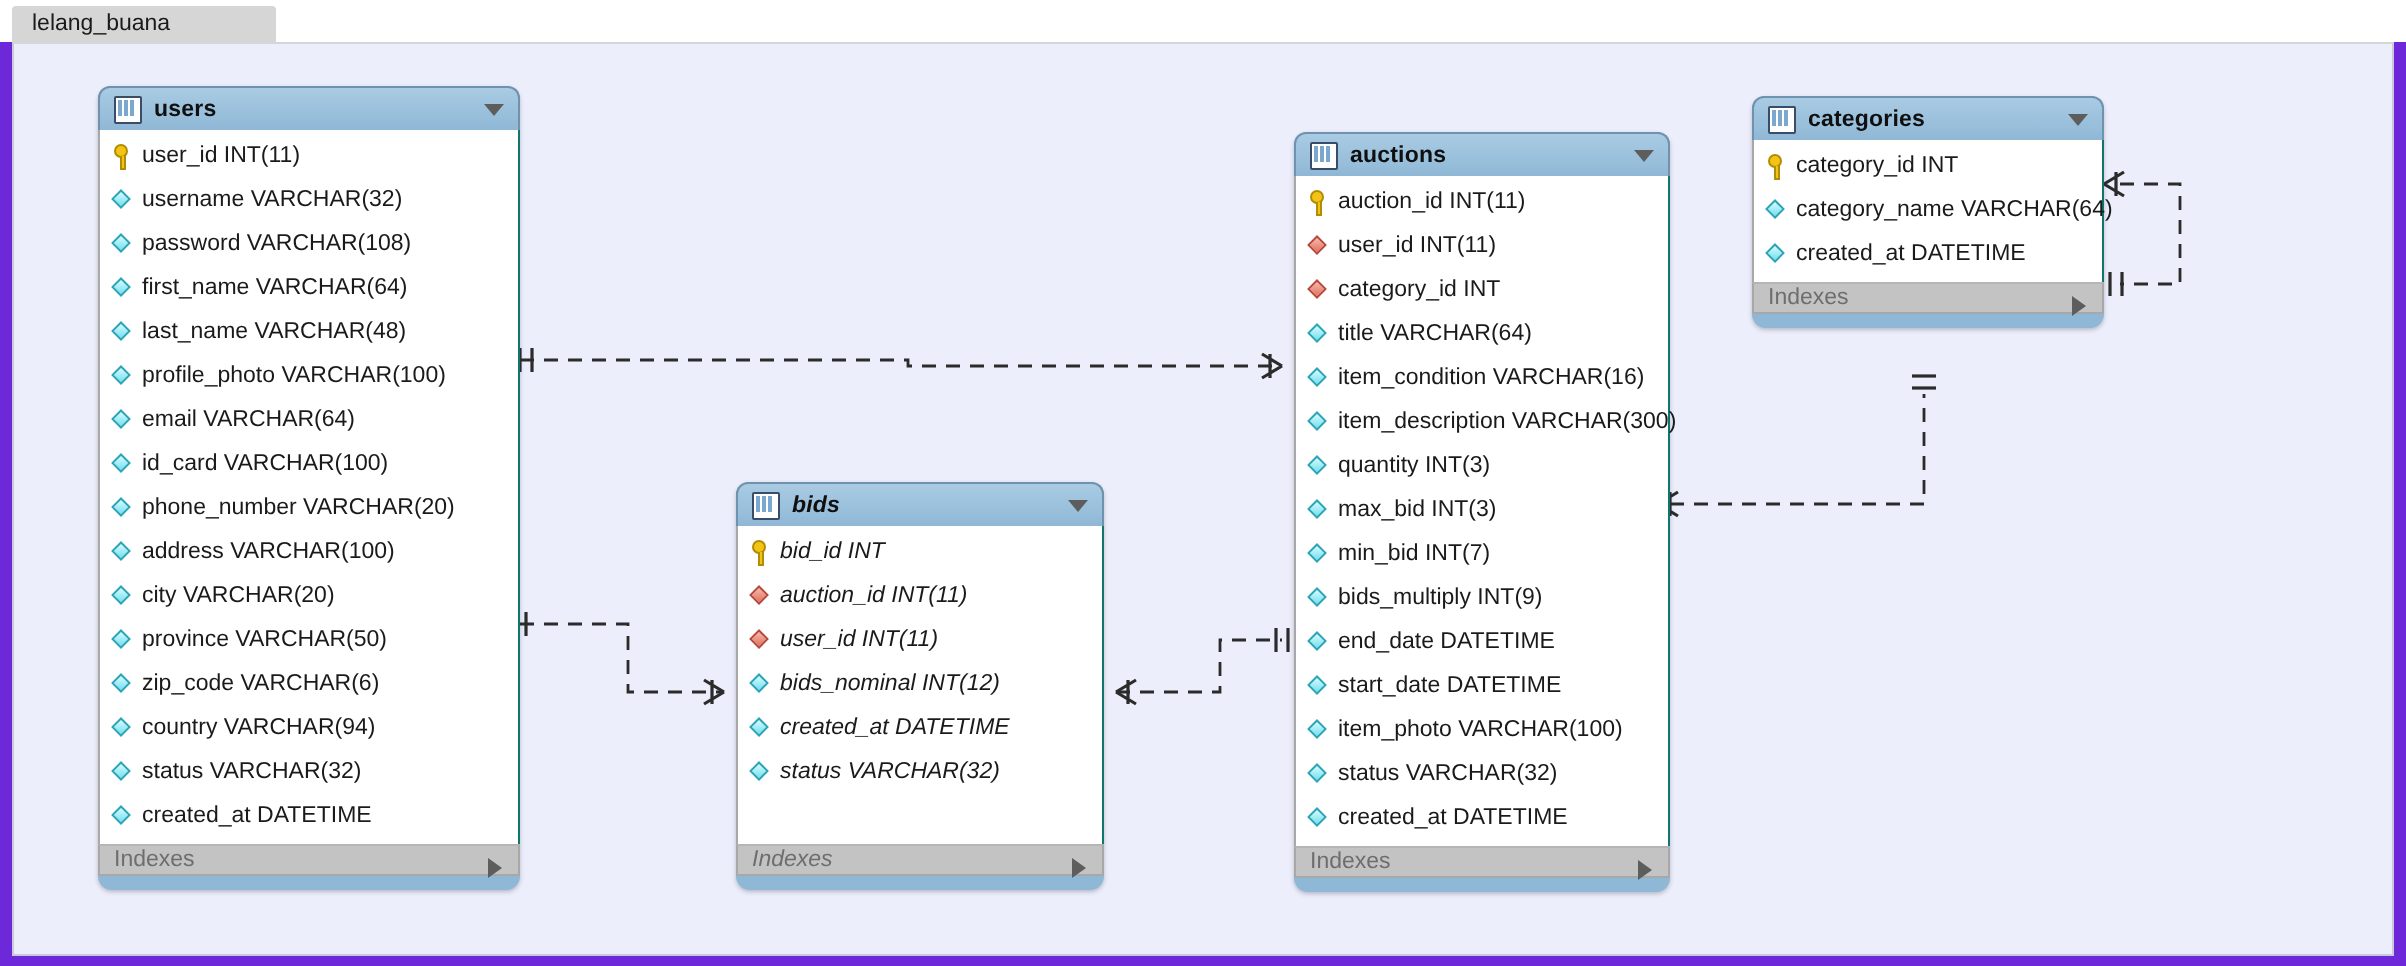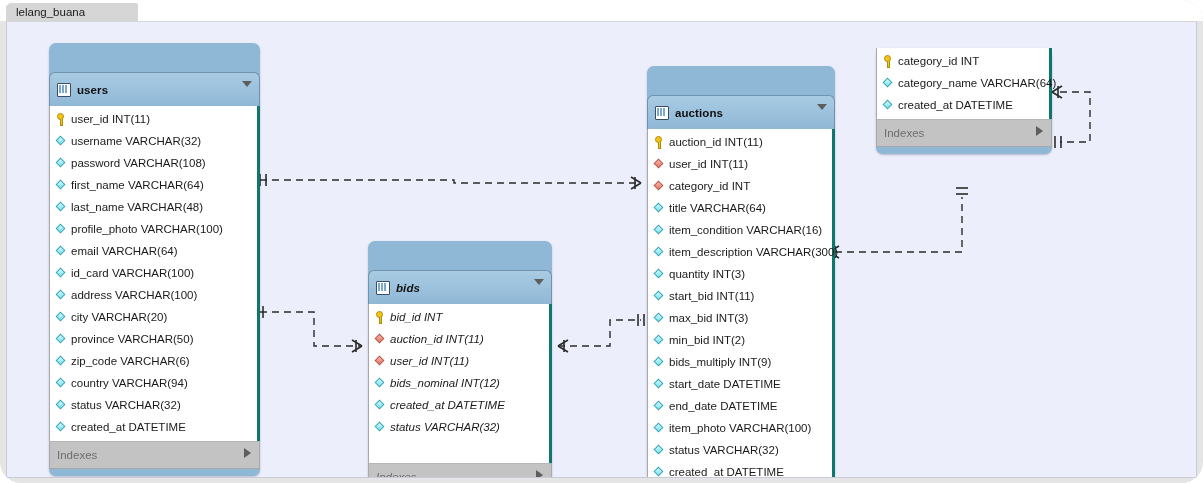--- a/index.html
+++ b/index.html
@@ -5,22 +5,21 @@
   html, body {
     margin: 0; padding: 0;
     background: #ffffff;
     font-family: "Liberation Sans", sans-serif;
   }
   #root {
     position: relative;
     width: 1203px;
     height: 483px;
     overflow: hidden;
-    background: #e5e5e5;
-    border-radius: 21px;
+    background: #6d28d9;
   }
 
   
   #tabbar {
     position: absolute; left: 0; top: 0;
     width: 1203px; height: 21px;
     background: #ffffff;
   }
   .tab {
     position: absolute; left: 6px; top: 3px;
@@ -50,31 +49,30 @@
   
   .tbl {
     position: absolute;
     box-sizing: border-box;
     border-radius: 7px;
     background: #8fb8d6;
     box-shadow: 0 1px 2px rgba(60,60,90,0.30);
     padding-bottom: 7px;
   }
   .tbl-hdr {
-    height: 34px;
+    height: 22px;
     background: linear-gradient(to bottom, #a9cbe3 0%, #8fb8d6 100%);
     border: 1px solid #6f93ae;
     border-bottom: none;
     border-radius: 6px 6px 0 0;
     box-sizing: border-box;
     display: flex;
     align-items: center;
     padding: 0 6px 0 7px;
     position: relative;
-    margin-top: 29px;
   }
   .tbl-ico {
     width: 12px; height: 12px;
     border: 1px solid #3a4d68;
     background: #ffffff;
     margin-right: 6px;
     flex: 0 0 auto;
     position: relative;
     border-radius: 1px;
   }
@@ -101,21 +99,21 @@
     position: absolute;
     right: 7px; top: 8px;
     width: 0; height: 0;
     border-left: 5px solid transparent;
     border-right: 5px solid transparent;
     border-top: 6px solid #5d5d5d;
   }
   .tbl-body {
     background: #ffffff;
     border-left: 1px solid #a8a8a8;
-    border-right: 3px solid #0f766e;
+    border-right: 1px solid #0f766e;
     box-sizing: border-box;
     padding: 2px 0 3px 0;
   }
   .col {
     height: 22px;
     display: flex;
     align-items: center;
     padding-left: 6px;
     font-size: 11.5px;
     color: #1a1a1a;
@@ -165,21 +163,21 @@
     background: linear-gradient(135deg, #d9fbff 0%, #6fe0ef 100%);
     border: 1px solid #2aa5b8;
   }
   .ic-dia.red i {
     background: linear-gradient(135deg, #f7b9ad 0%, #e3705c 100%);
     border: 1px solid #b8493a;
   }
 
   
   .tbl-idx {
-    height: 28px;
+    height: 16px;
     background: #c3c3c3;
     border: 1px solid #a8a8a8;
     border-top: 1px solid #b5b5b5;
     box-sizing: border-box;
     display: flex;
     align-items: center;
     padding-left: 7px;
     position: relative;
     font-size: 11.5px;
     color: #6e6e6e;
@@ -312,20 +310,26 @@
             <div class="col">
               <span class="ic-dia cyan">
                 <i></i>
               </span>
               <span class="col-txt">id_card VARCHAR(100)</span>
             </div>
             <div class="col">
               <span class="ic-dia cyan">
                 <i></i>
               </span>
+              <span class="col-txt">phone_number VARCHAR(20)</span>
+            </div>
+            <div class="col">
+              <span class="ic-dia cyan">
+                <i></i>
+              </span>
               <span class="col-txt">address VARCHAR(100)</span>
             </div>
             <div class="col">
               <span class="ic-dia cyan">
                 <i></i>
               </span>
               <span class="col-txt">city VARCHAR(20)</span>
             </div>
             <div class="col">
               <span class="ic-dia cyan">
@@ -458,51 +462,45 @@
             <div class="col">
               <span class="ic-dia cyan">
                 <i></i>
               </span>
               <span class="col-txt">quantity INT(3)</span>
             </div>
             <div class="col">
               <span class="ic-dia cyan">
                 <i></i>
               </span>
-              <span class="col-txt">start_bid INT(11)</span>
-            </div>
-            <div class="col">
-              <span class="ic-dia cyan">
-                <i></i>
-              </span>
               <span class="col-txt">max_bid INT(3)</span>
             </div>
             <div class="col">
               <span class="ic-dia cyan">
                 <i></i>
               </span>
-              <span class="col-txt">min_bid INT(2)</span>
+              <span class="col-txt">min_bid INT(7)</span>
             </div>
             <div class="col">
               <span class="ic-dia cyan">
                 <i></i>
               </span>
               <span class="col-txt">bids_multiply INT(9)</span>
             </div>
             <div class="col">
               <span class="ic-dia cyan">
                 <i></i>
               </span>
+              <span class="col-txt">end_date DATETIME</span>
+            </div>
+            <div class="col">
+              <span class="ic-dia cyan">
+                <i></i>
+              </span>
               <span class="col-txt">start_date DATETIME</span>
-            </div>
-            <div class="col">
-              <span class="ic-dia cyan">
-                <i></i>
-              </span>
-              <span class="col-txt">end_date DATETIME</span>
             </div>
             <div class="col">
               <span class="ic-dia cyan">
                 <i></i>
               </span>
               <span class="col-txt">item_photo VARCHAR(100)</span>
             </div>
             <div class="col">
               <span class="ic-dia cyan">
                 <i></i>
@@ -515,20 +513,25 @@
               </span>
               <span class="col-txt">created_at DATETIME</span>
             </div>
           </div>
           <div class="tbl-idx">
             <span>Indexes</span>
             <span class="idx-caret"></span>
           </div>
         </div>
         <div class="tbl" style="left: 869px; top: 26px; width: 176px;">
+          <div class="tbl-hdr">
+            <span class="tbl-ico"></span>
+            <span class="tbl-name">categories</span>
+            <span class="tbl-caret"></span>
+          </div>
           <div class="tbl-body">
             <div class="col">
               <span class="ic-key"></span>
               <span class="col-txt">category_id INT</span>
             </div>
             <div class="col">
               <span class="ic-dia cyan">
                 <i></i>
               </span>
               <span class="col-txt">category_name VARCHAR(64)</span>

